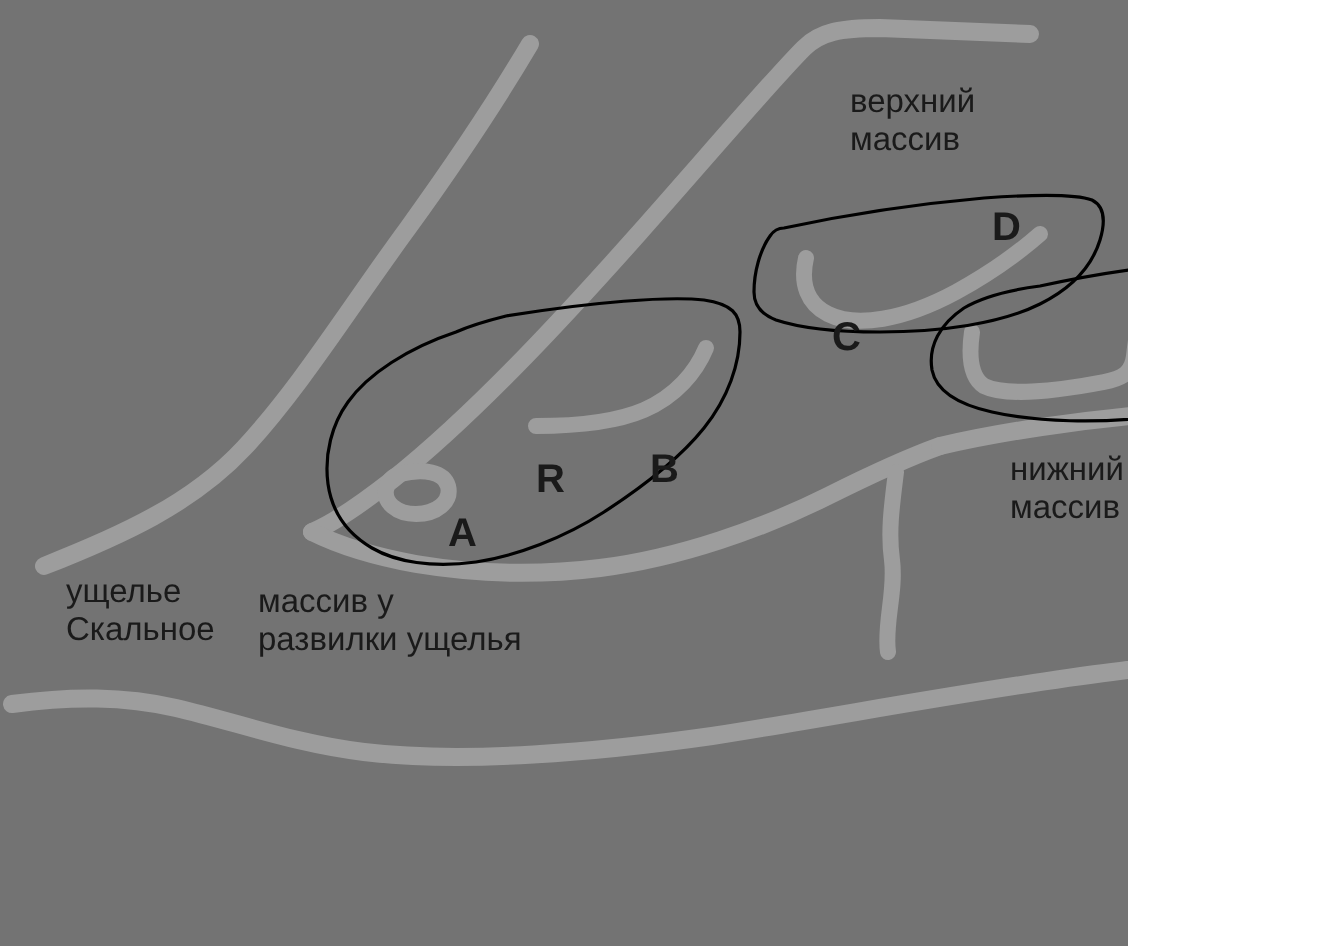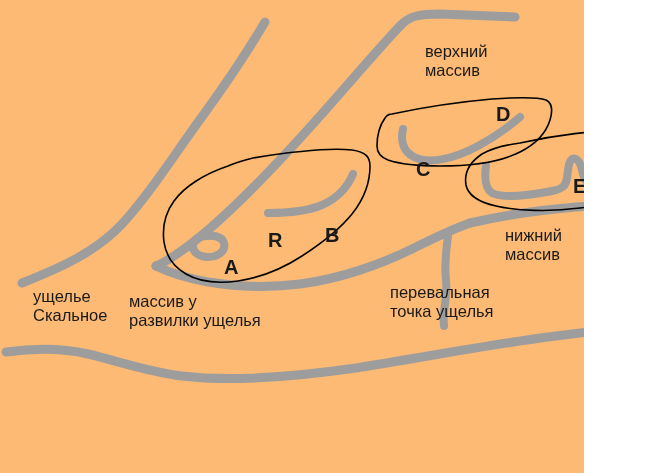--- a/index.html
+++ b/index.html
@@ -7,23 +7,22 @@
     padding: 0;
     background: #ffffff;
   }
   body {
     font-family: "Liberation Sans", sans-serif;
   }
   #canvas-root {
     position: relative;
     width: 564px;
     height: 473px;
-    background: #fdba74;
+    background: #737373;
     overflow: hidden;
-    padding-left: 20px;
   }
   #sketch-svg {
     position: absolute;
     left: 0;
     top: 0;
     width: 670px;
     height: 473px;
   }
   .ridge {
     fill: none;
@@ -99,22 +98,20 @@
 
   <div class="label label-place" style="left:425px; top:42px;">верхний
 массив</div>
 
   <div class="label label-place" style="left:8px; top:287px;margin-left:25px;">ущелье
 Скальное</div>
 
   <div class="label label-place" style="left:129px; top:292px;">массив у
 развилки ущелья</div>
 
-  <div class="label label-place" style="left:390px; top:283px;">перевальная
-точка ущелья</div>
 
   <div class="label label-place" style="left:505px; top:226px;">нижний
 массив</div>
 
   <div class="label label-marker" style="left:224px; top:256px;">A</div>
 
   <div class="label label-marker" style="left:268px; top:229px;">R</div>
 
   <div class="label label-marker" style="left:325px; top:224px;">B</div>
 

